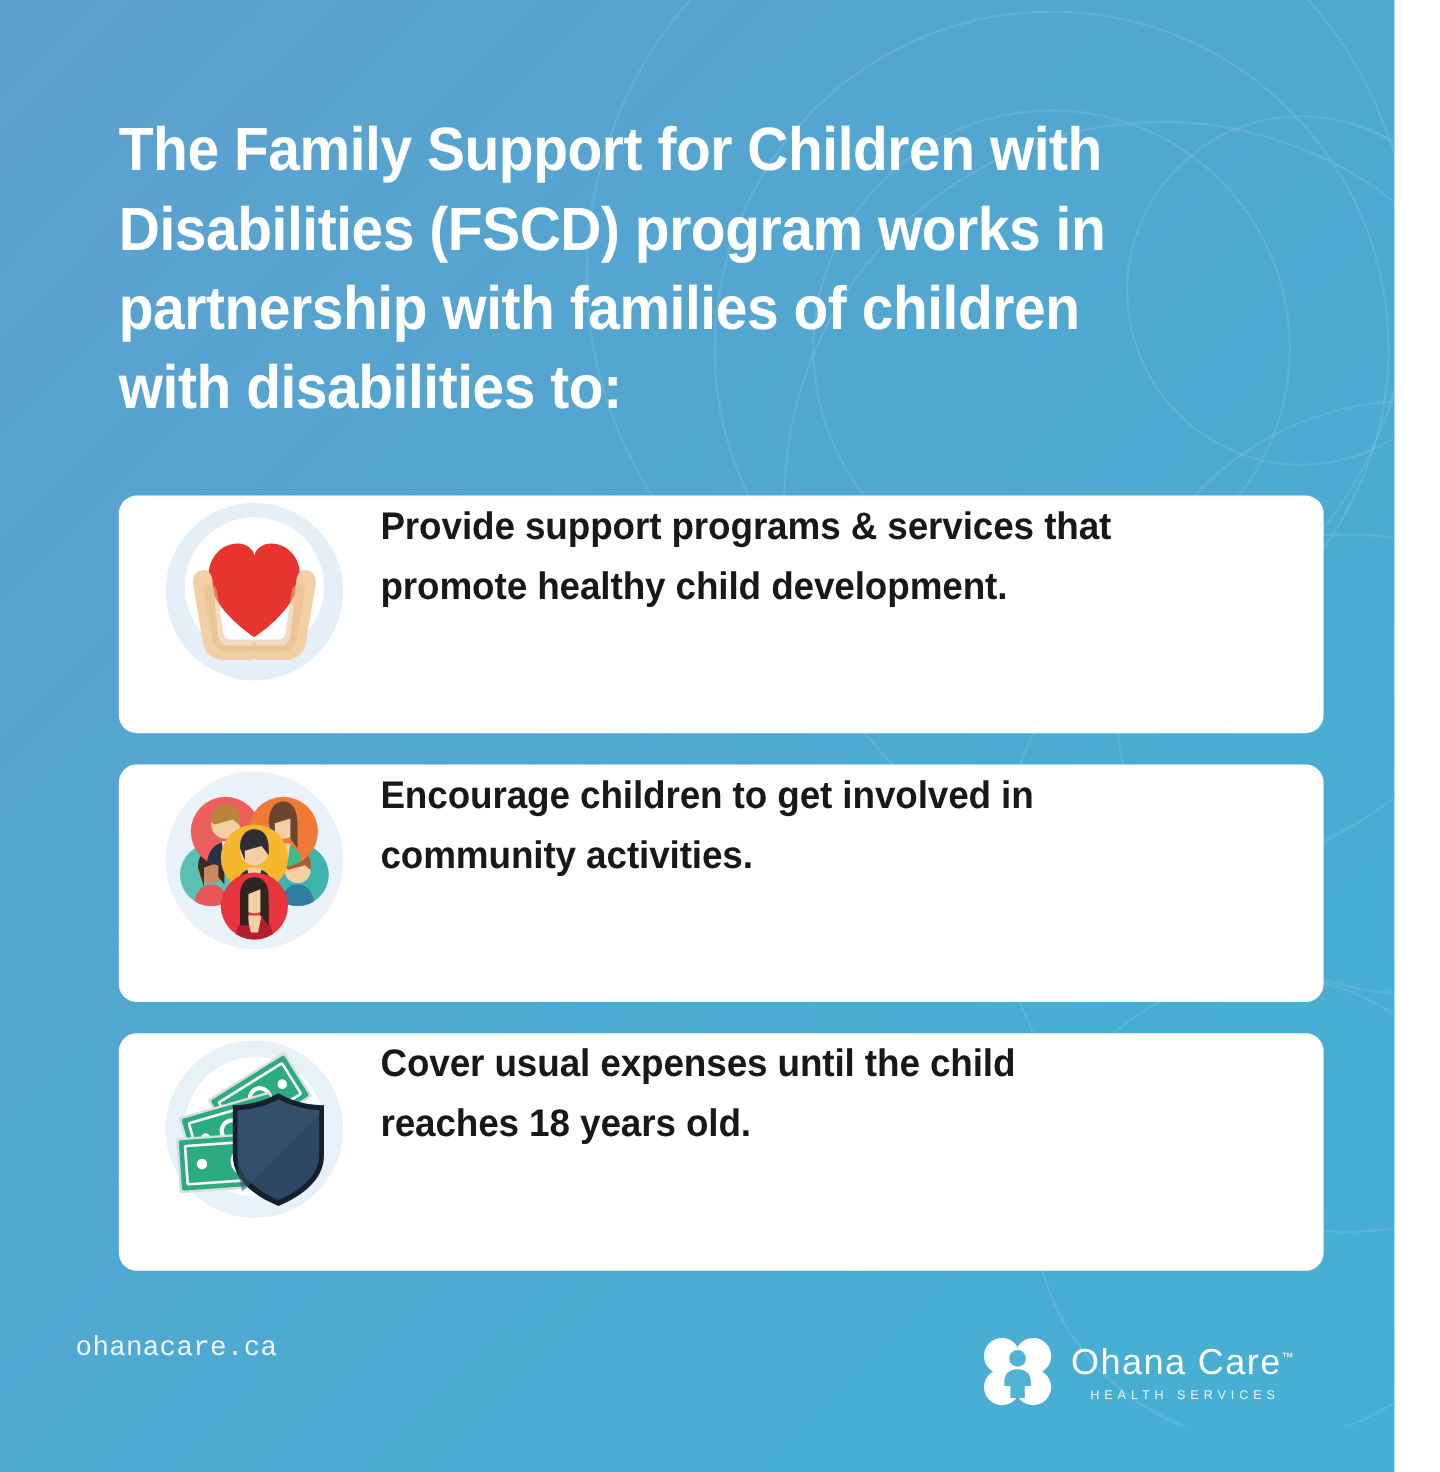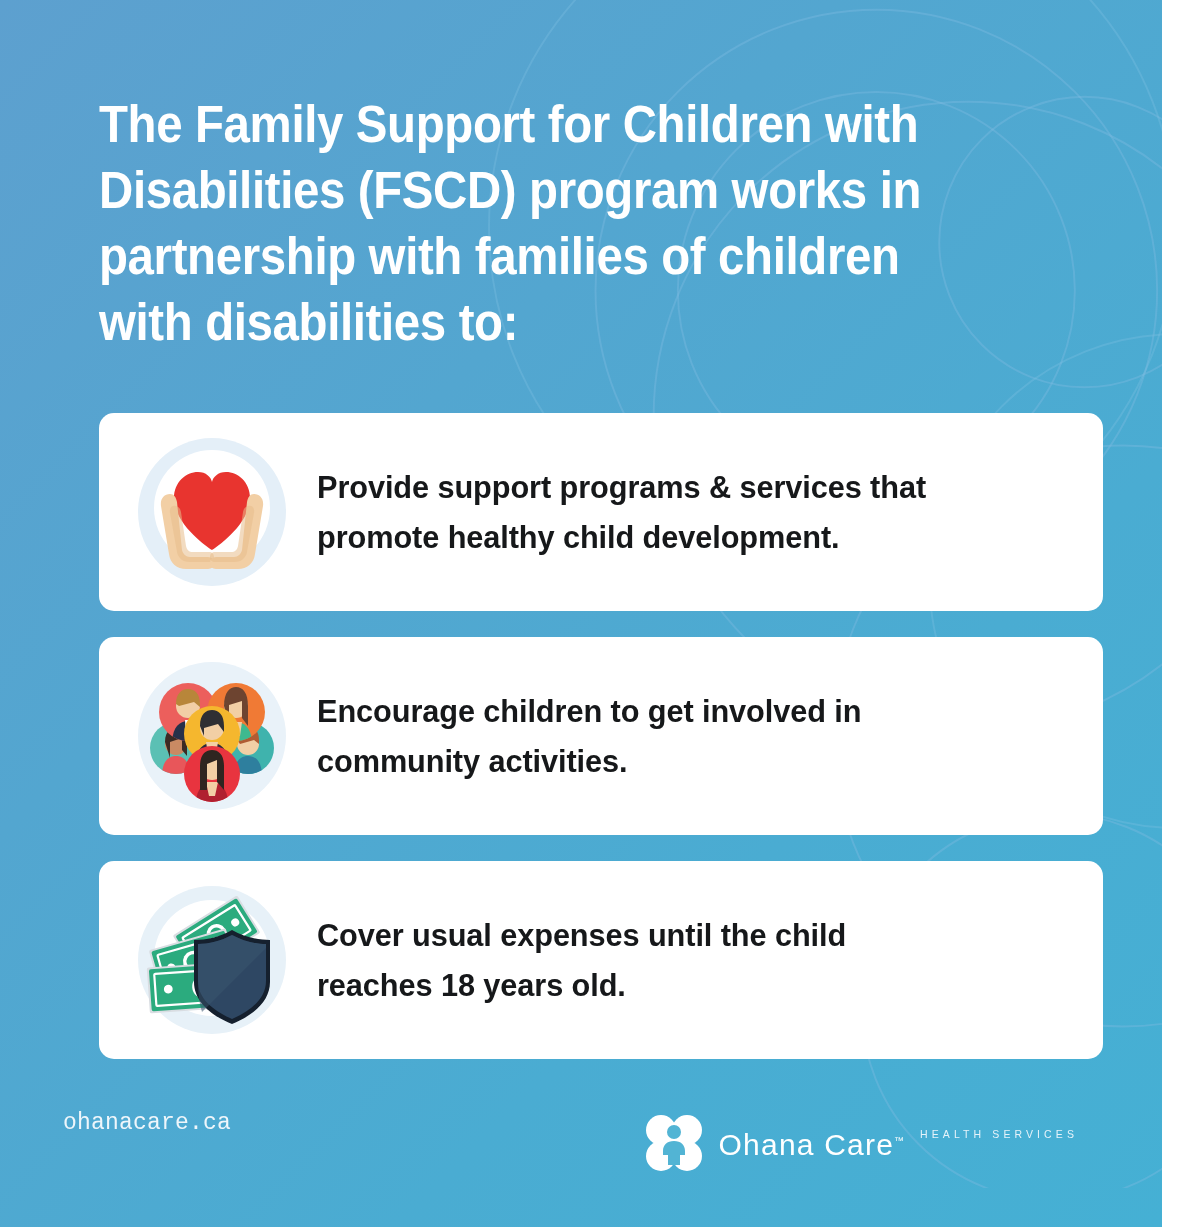--- a/index.html
+++ b/index.html
@@ -46,21 +46,21 @@
     width:1004px;
   }
 
   .card {
     position:relative;
     width:1004px;
     height:198px;
     background:#ffffff;
     border-radius:15px;
     display:flex;
-    align-items:center;
+    align-items:flex-start;
     margin-bottom:26px;
     overflow:hidden;
   }
   .card:last-child { margin-bottom:12px; }
 
   .card-icon {
     flex:0 0 auto;
     width:160px; height:160px;
     margin-left:33px;
     position:relative;
@@ -95,21 +95,21 @@
   .logo {
     position:absolute;
     right:84px; top:1112px;
     display:flex;
     align-items:center;
     gap:14px;
   }
 
   .logo-mark { flex:0 0 auto; width:62px; height:62px; }
 
-  .logo-words { display:flex; flex-direction:row; }
+  .logo-words { display:flex; flex-direction:column; }
 
   .logo-name {
     color:#ffffff;
     font-size:30px;
     font-weight:400;
     letter-spacing:1.2px;
     line-height:34px;
     position:relative;
     white-space:nowrap;
   }

